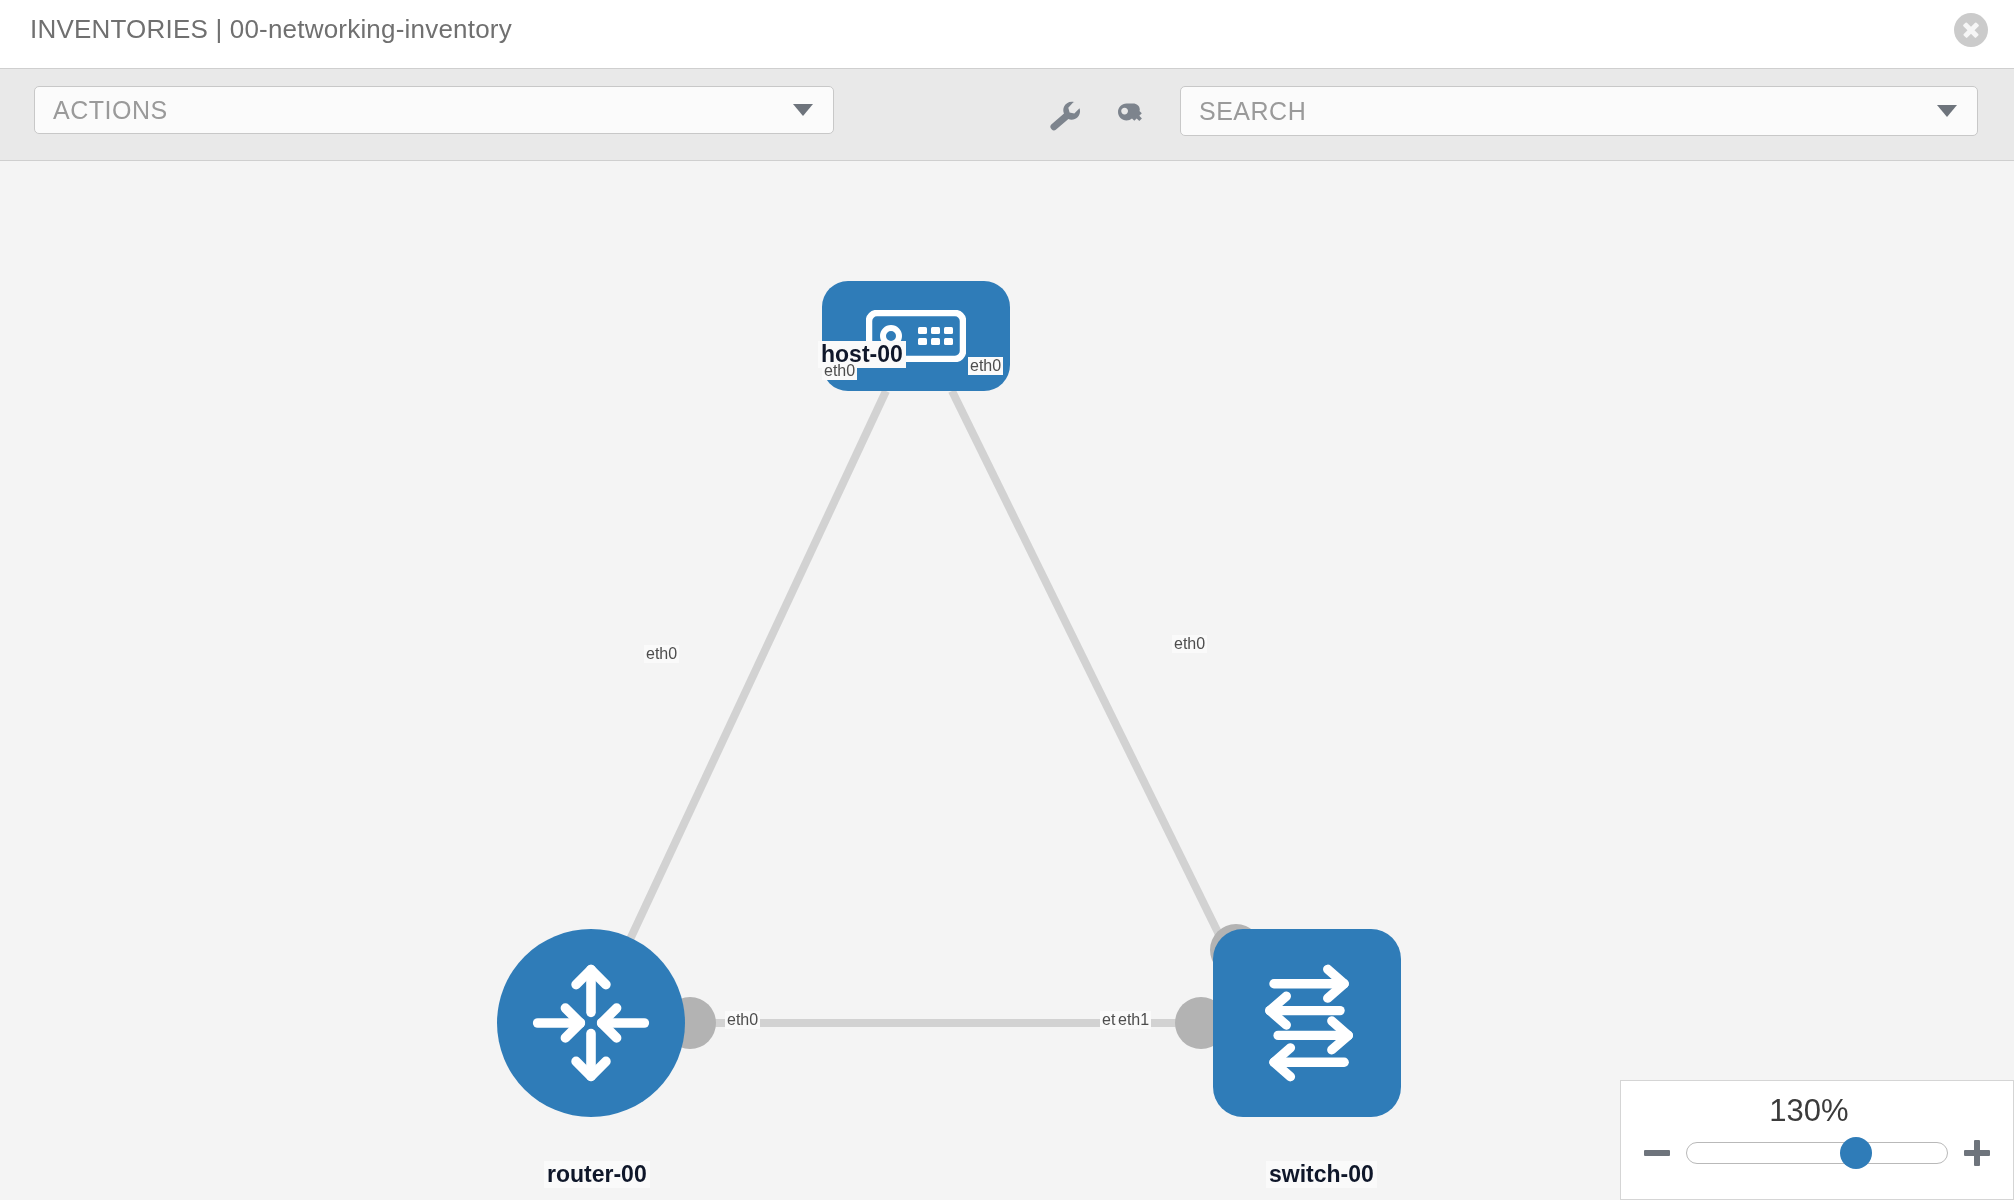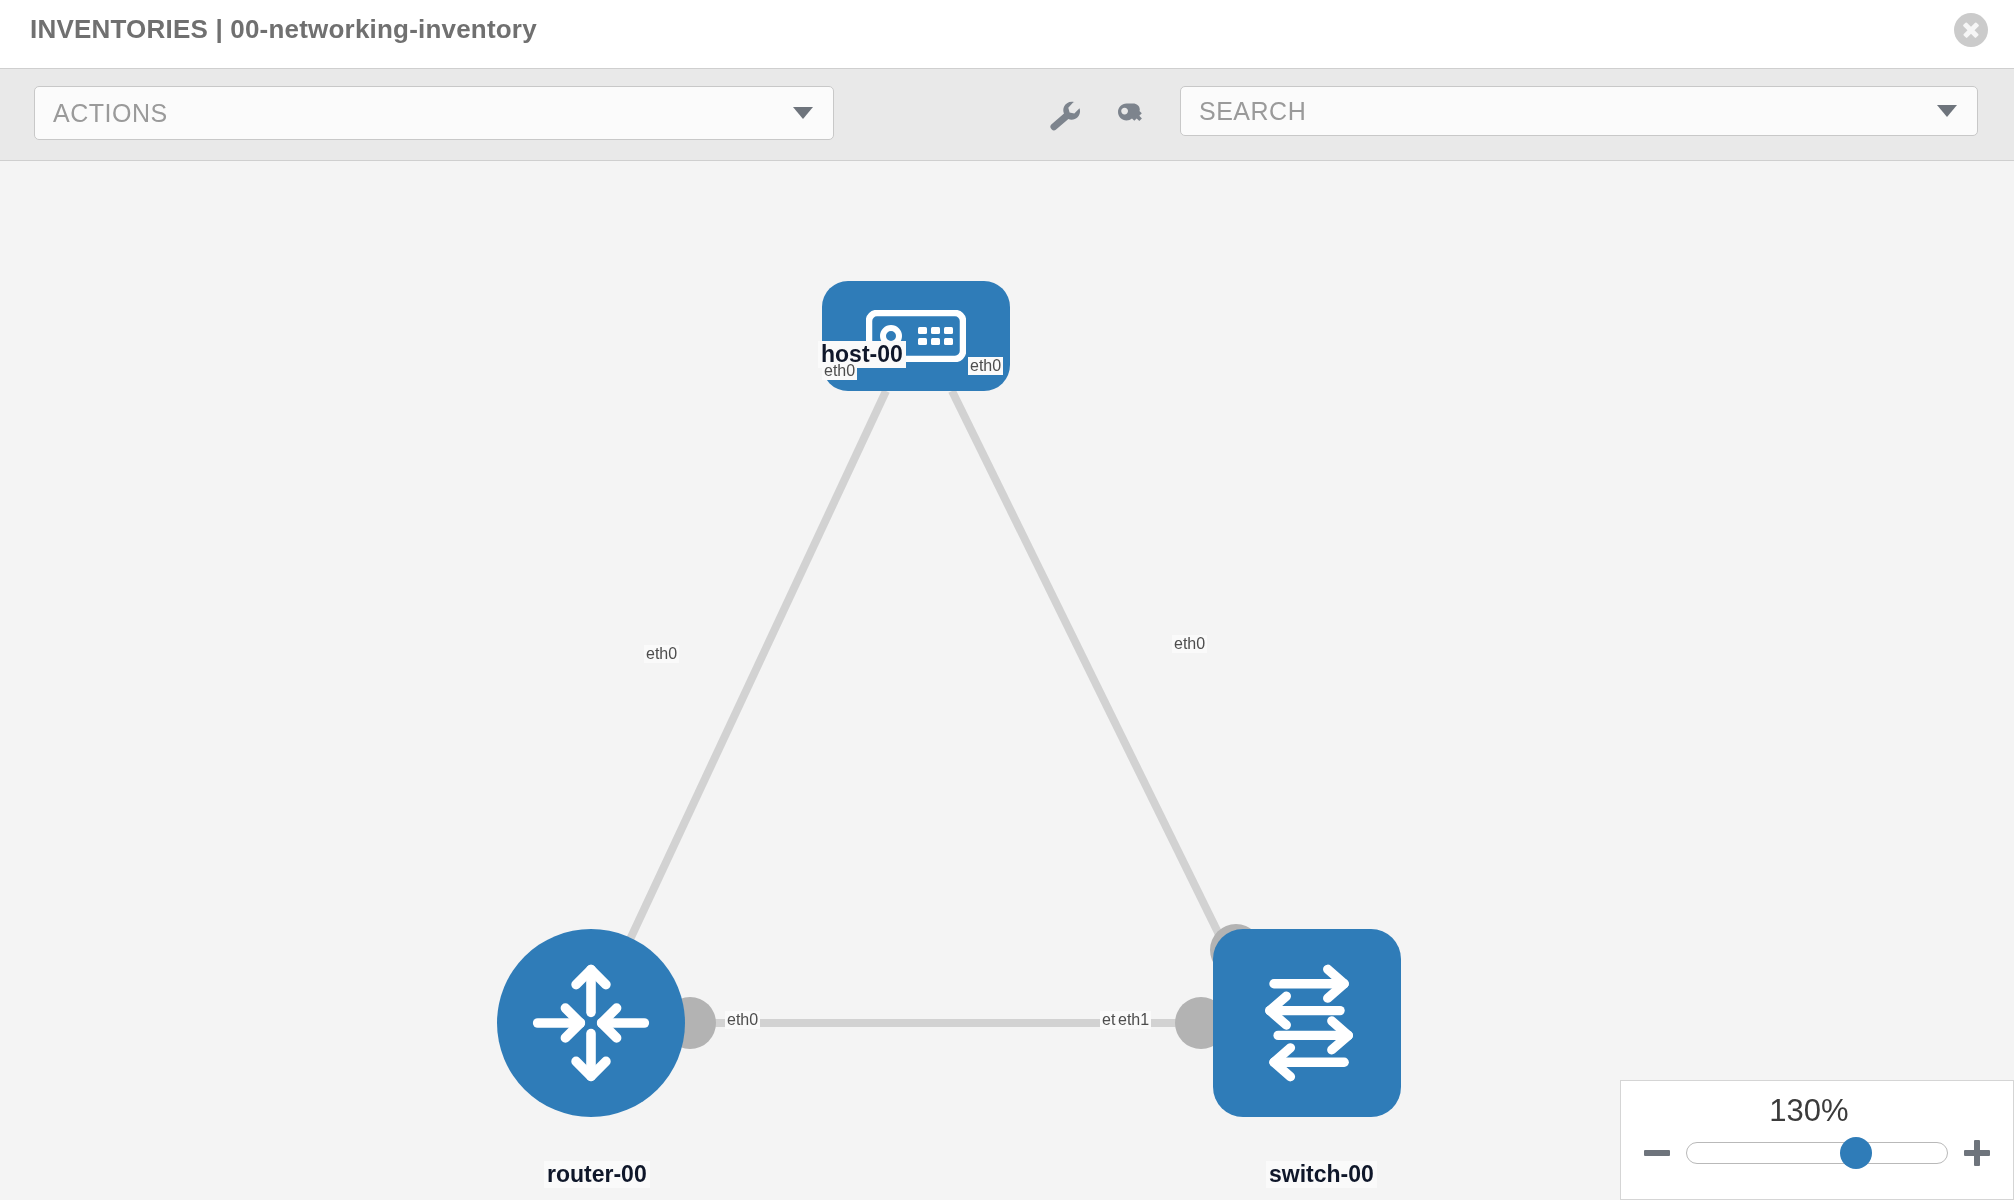--- a/index.html
+++ b/index.html
@@ -11,21 +11,21 @@
   }
   #app { position: relative; width: 2014px; height: 1200px; background: #ffffff; }
 
   
   .header {
     position: absolute; left: 0; top: 0; width: 2014px; height: 69px;
     background: #ffffff; border-bottom: 1px solid #cfcfcf;
   }
   .header-title {
     position: absolute; left: 30px; top: 14px;
-    font-size: 26px; font-weight: bold; color: #707070;
+    font-size: 26px; font-weight: normal; color: #707070;
     letter-spacing: 0.2px; white-space: nowrap;
   }
   .close-btn {
     position: absolute; right: 26px; top: 13px;
     width: 34px; height: 34px; border-radius: 50%;
     background: #cbcbcb; cursor: pointer;
   }
   .close-btn::before, .close-btn::after {
     content: ""; position: absolute; left: 50%; top: 50%;
     width: 18px; height: 4.5px; background: #f6f6f6; border-radius: 1px;
@@ -45,21 +45,21 @@
   }
   .select-box .sel-text {
     font-size: 25px; color: #9a9a9a; padding-left: 18px; letter-spacing: 0.5px;
     flex: 1; white-space: nowrap; overflow: hidden;
   }
   .caret {
     width: 0; height: 0; margin-right: 20px;
     border-left: 10px solid transparent; border-right: 10px solid transparent;
     border-top: 12px solid #6e747c;
   }
-  #actions-select { left: 34px; top: 17px; width: 800px; height: 54px; }
+  #actions-select { left: 34px; top: 17px; width: 800px; height: 48px; }
   #search-select  { left: 1180px; top: 17px; width: 798px; height: 50px; }
 
   .tool-icon {
     position: absolute; top: 30px; width: 40px; height: 36px; cursor: pointer;
   }
   #wrench-icon { left: 1044px; }
   #key-icon    { left: 1112px; }
 
   
   .canvas {

